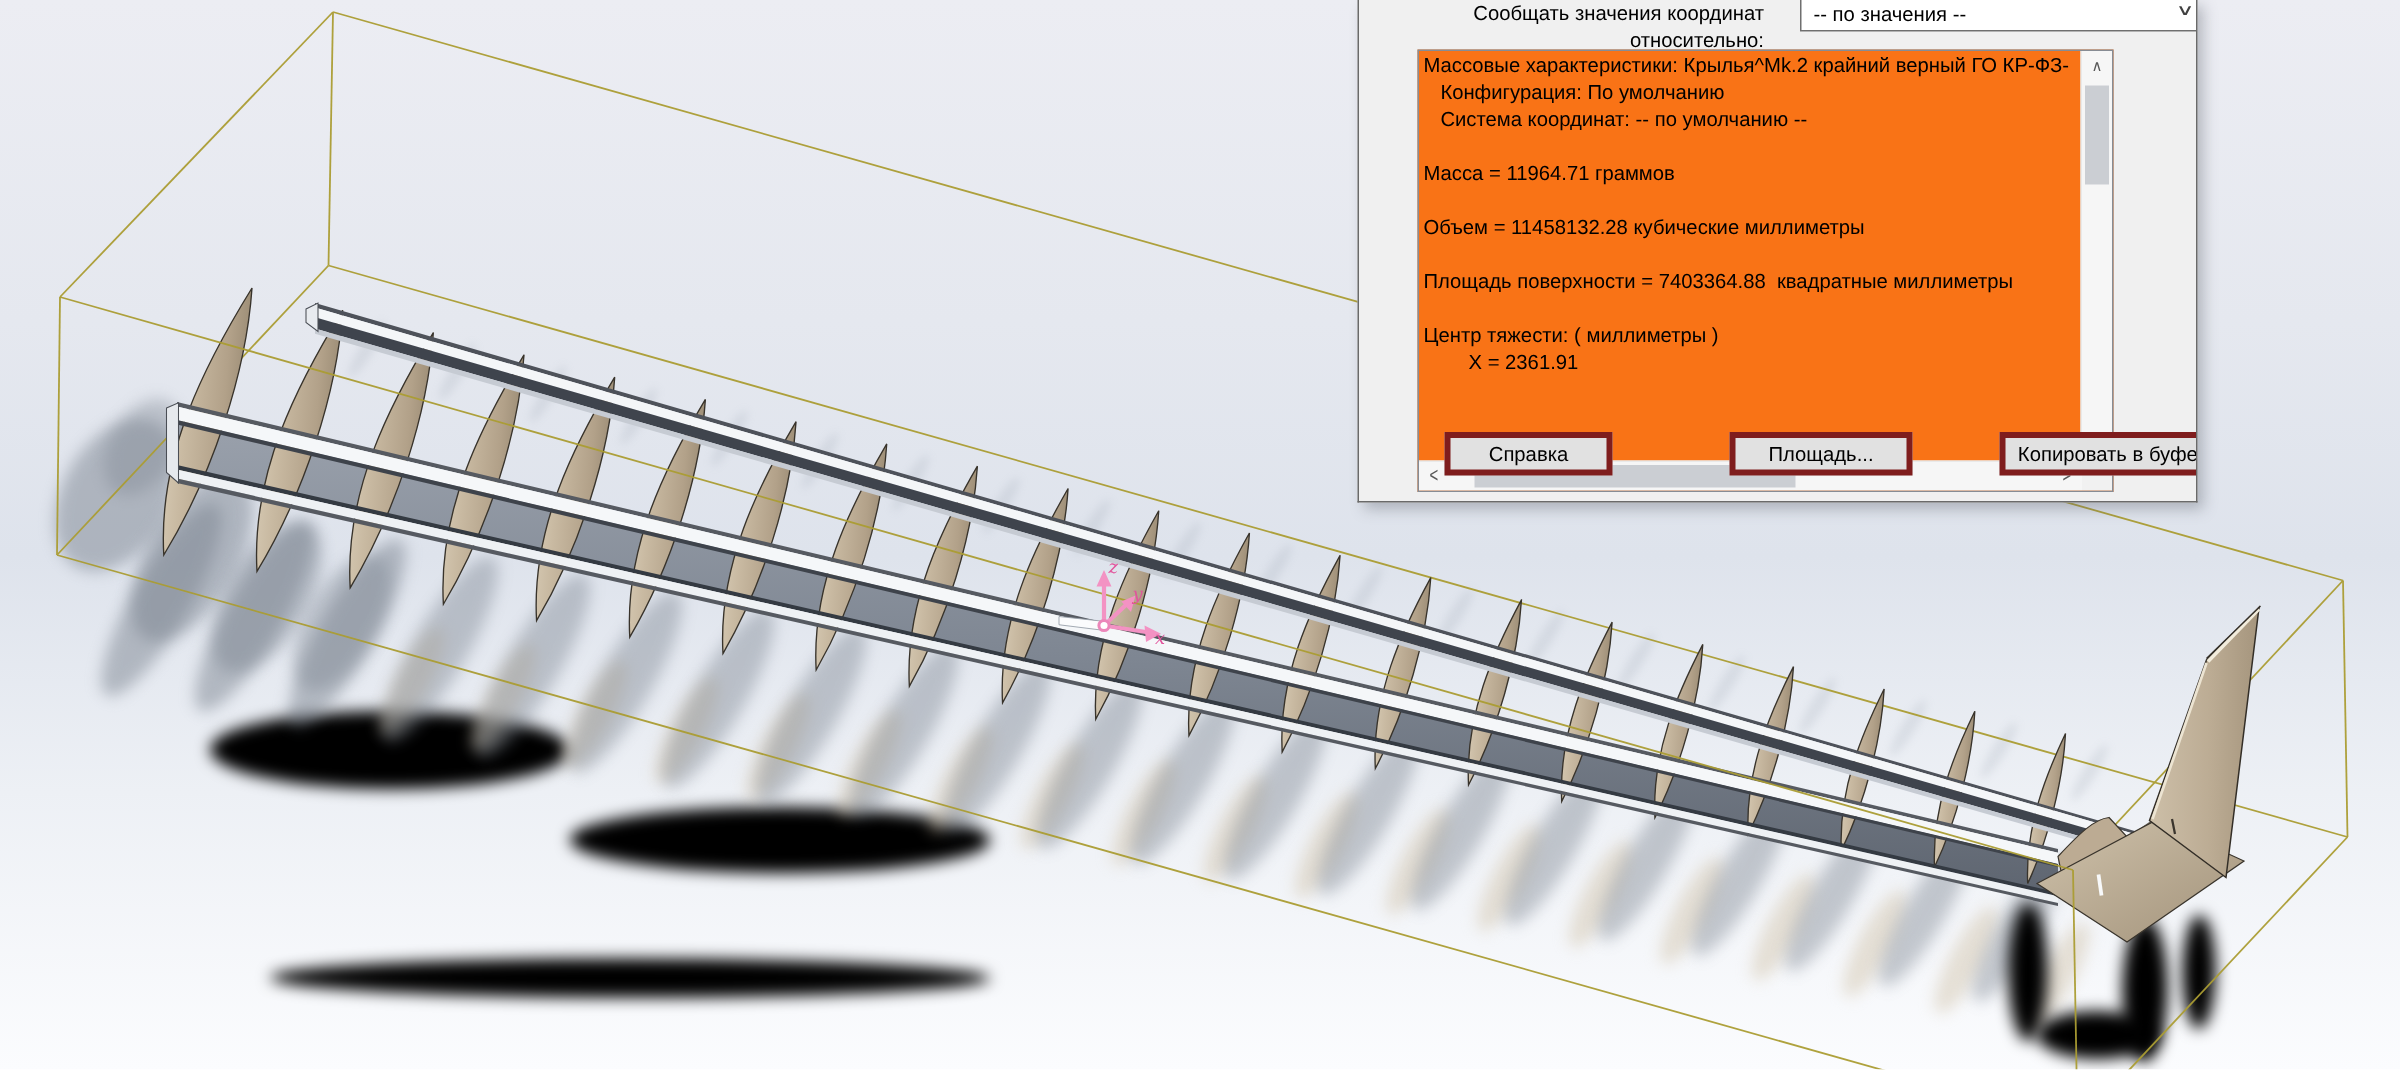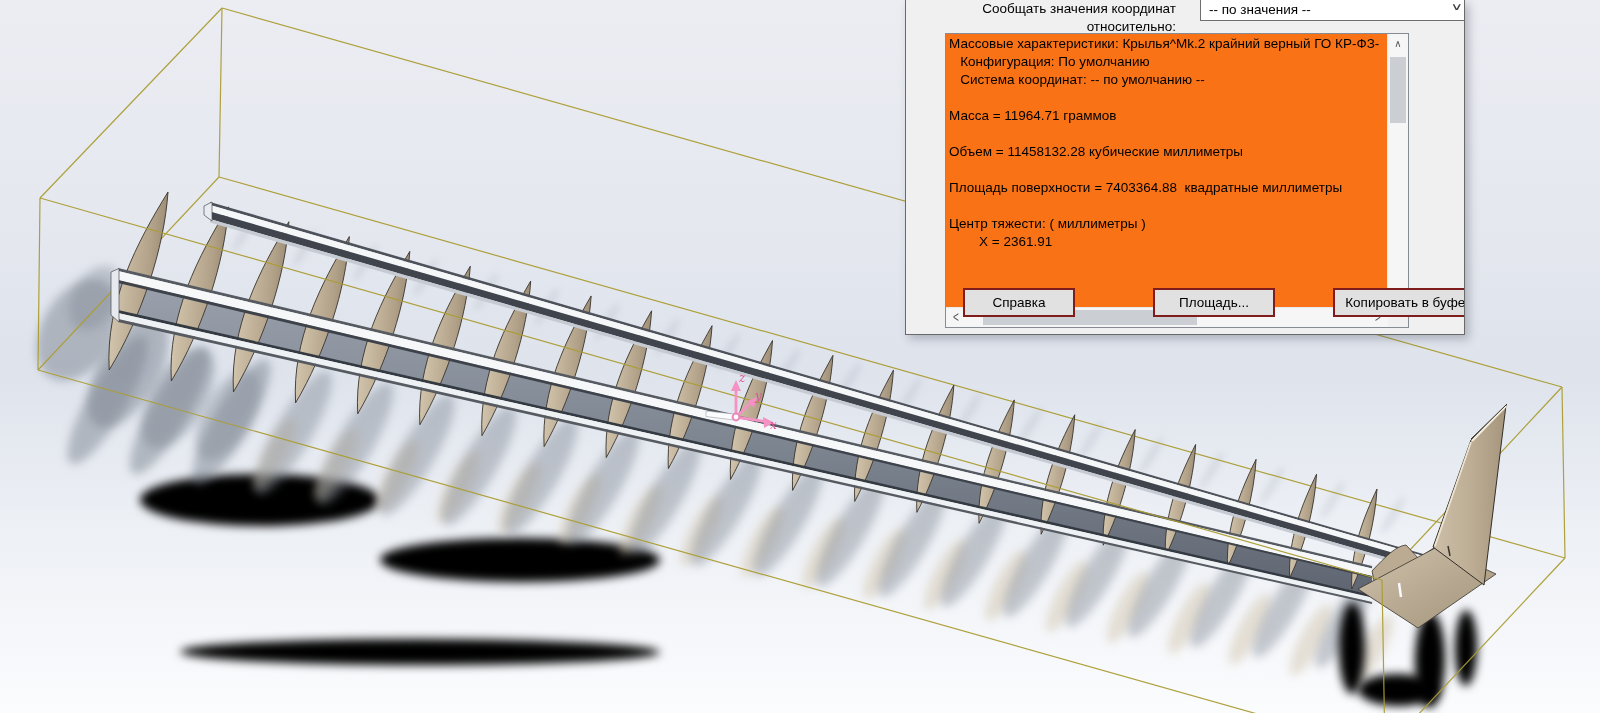--- a/index.html
+++ b/index.html
@@ -23,21 +23,21 @@
   .report pre{margin:0;position:absolute;left:3px;top:1px;right:22px;bottom:21px;overflow:hidden;
     font:13.5px/18px "Liberation Sans",sans-serif;white-space:pre;color:#000;}
   .vbar{position:absolute;top:0;right:0;bottom:19px;width:20px;background:#f6f6f6;border-left:1px solid #e9e9e9;}
   .hbar{position:absolute;left:0;right:20px;bottom:0;height:19px;background:#f6f6f6;border-top:1px solid #e9e9e9;}
   .sbtn{position:absolute;width:20px;height:19px;display:flex;align-items:center;justify-content:center;
     font-size:10px;color:#575757;}
   .sbtn.h{transform:scaleY(1.4);}
   .vthumb{position:absolute;left:2px;width:16px;top:23px;height:66px;background:#cbced3;}
   .hthumb{position:absolute;top:2px;height:15px;left:37px;width:214px;background:#cbced3;}
   .corner{position:absolute;right:0;bottom:0;width:20px;height:19px;background:#f1f1f1;}
-  .btn{position:absolute;top:288px;height:29px;background:#e1e1e1;border:2px solid #7f1d1d;
+  .btn{position:absolute;top:288px;height:29px;background:#e1e1e1;border:4px solid #7f1d1d;
     font:13.5px "Liberation Sans",sans-serif;display:flex;align-items:center;justify-content:center;
     box-sizing:border-box;white-space:nowrap;overflow:hidden;cursor:default;}
   #btn-help{left:57px;width:112px;}
   #btn-print{left:247px;width:122px;}
   #btn-copy{left:427px;width:152px;}
 </style>
 </head>
 <body>
 
 <div class="stage">

